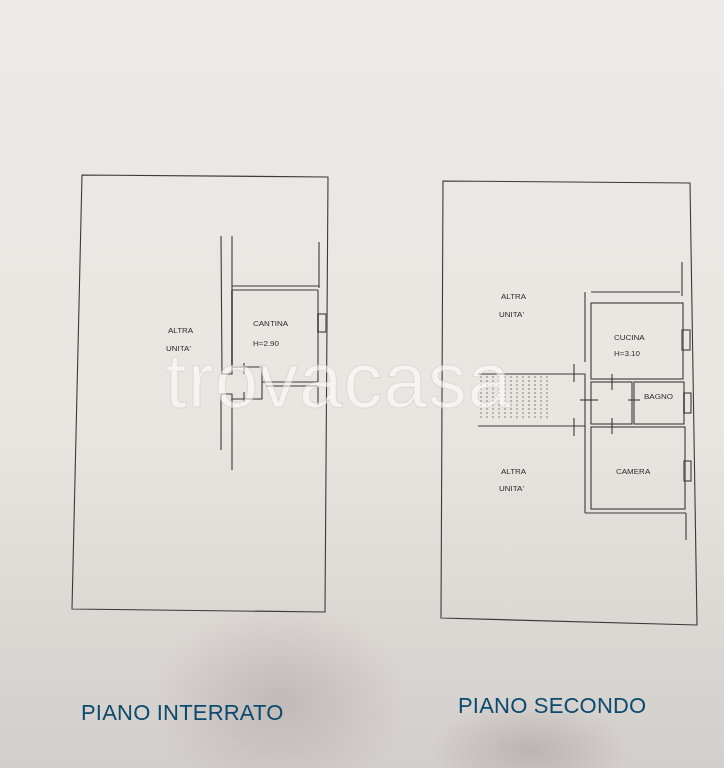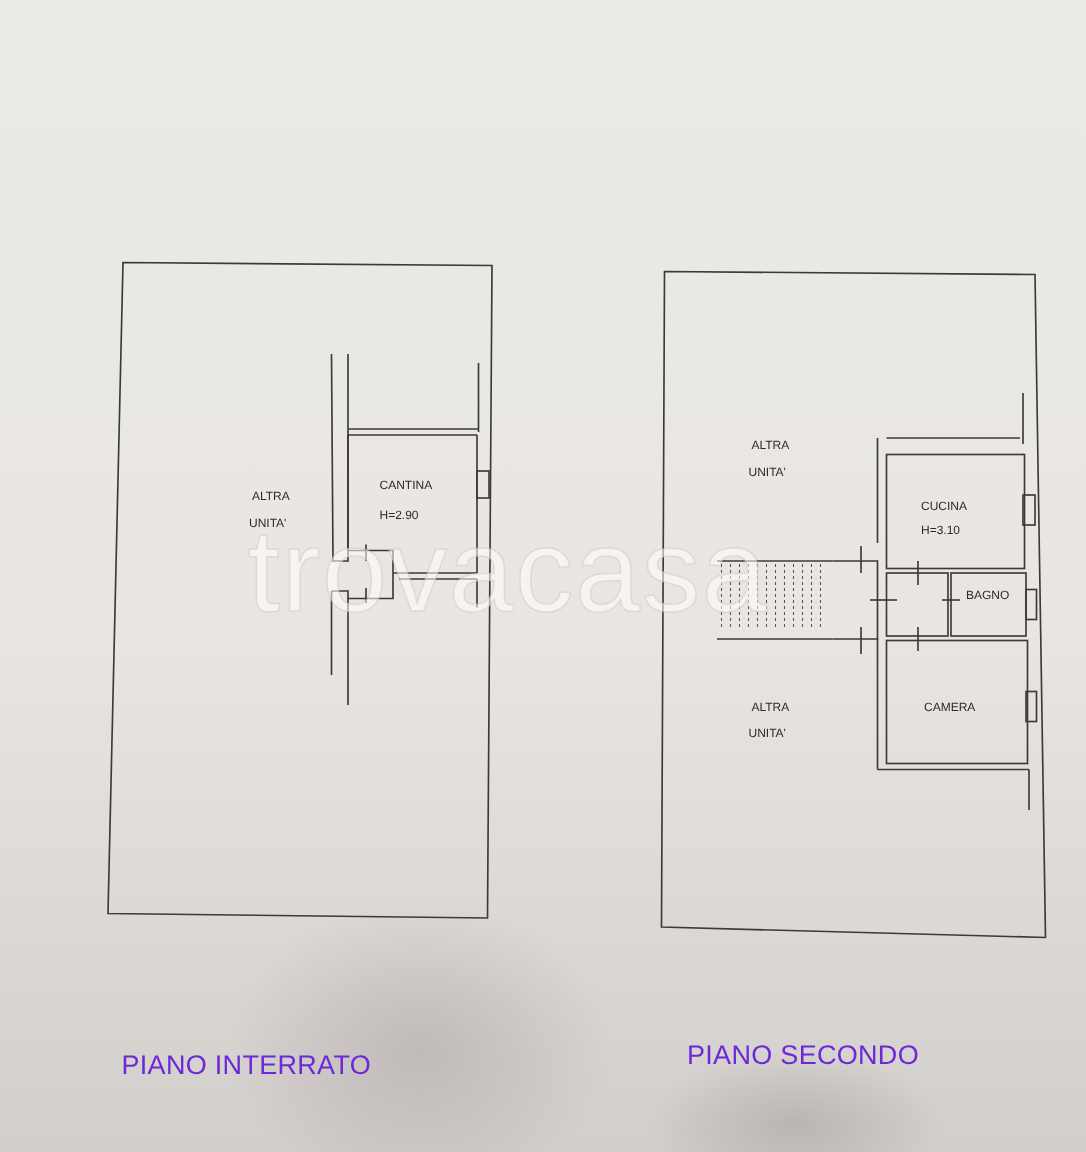--- a/index.html
+++ b/index.html
@@ -12,21 +12,21 @@
     position: absolute; left: 150px; top: 600px; width: 260px; height: 200px;
     background: radial-gradient(ellipse at center, rgba(150,140,140,0.35) 0%, rgba(150,140,140,0) 70%);
   }
   .shadow-r {
     position: absolute; left: 430px; top: 700px; width: 200px; height: 100px;
     background: radial-gradient(ellipse at center, rgba(140,130,130,0.35) 0%, rgba(140,130,130,0) 70%);
   }
   svg.plan { position: absolute; left: 0; top: 0; }
   .room-label { font-family: "Liberation Sans", sans-serif; font-size: 8px; fill: #2b2b2b; }
   .floor-title {
-    position: absolute; font-size: 18px; color: #6d28d9; letter-spacing: 0.2px;
+    position: absolute; font-size: 22px; color: #0c4a6e; letter-spacing: 0.2px;
   }
   .watermark {
     position: absolute; left: 165px; top: 335px; font-size: 78px; color: rgba(255,255,255,0.55);
     font-family: "Liberation Sans", sans-serif; font-weight: 400; letter-spacing: 1px;
     -webkit-text-stroke: 1px rgba(200,195,190,0.45);
   }
 </style>
 </head>
 <body>
 

